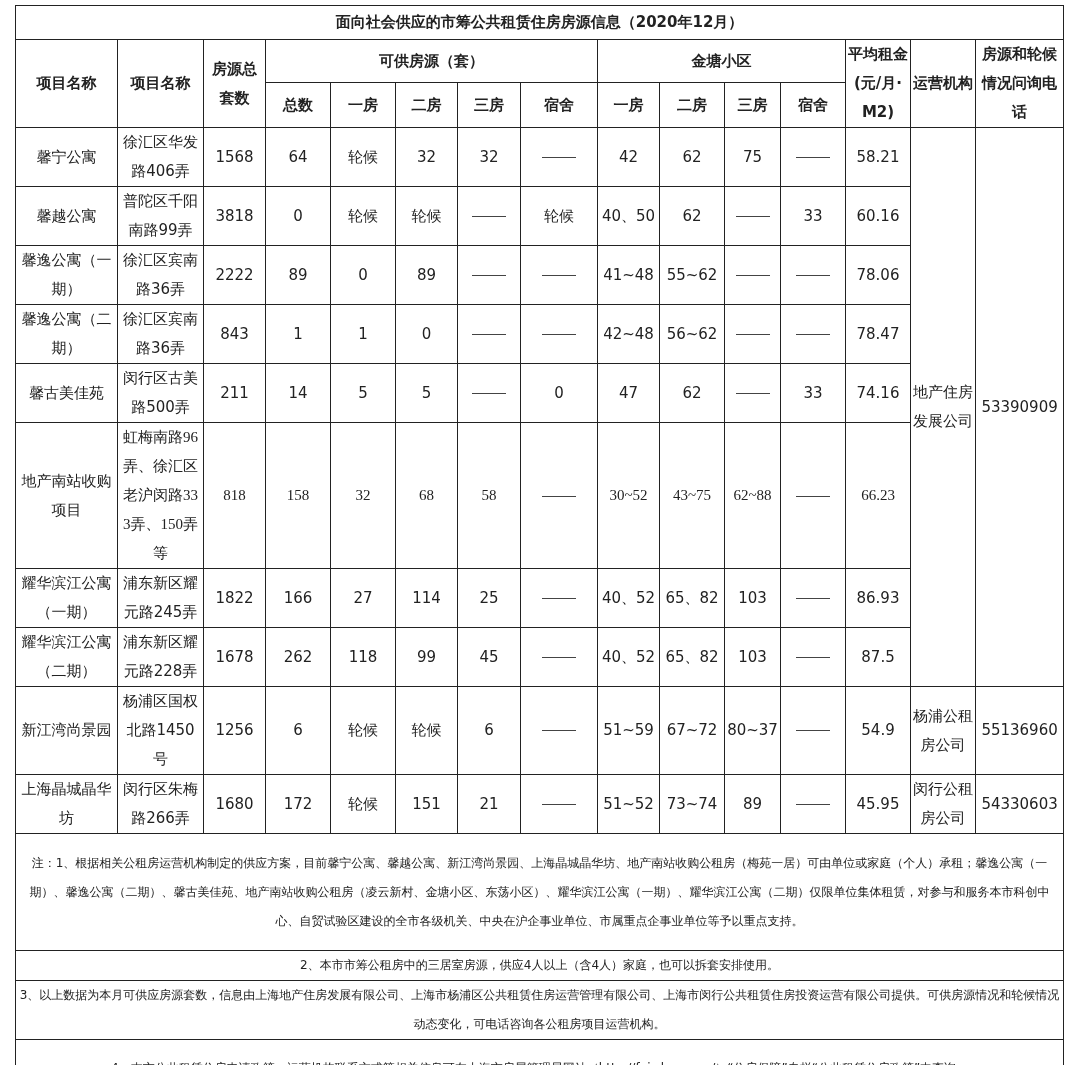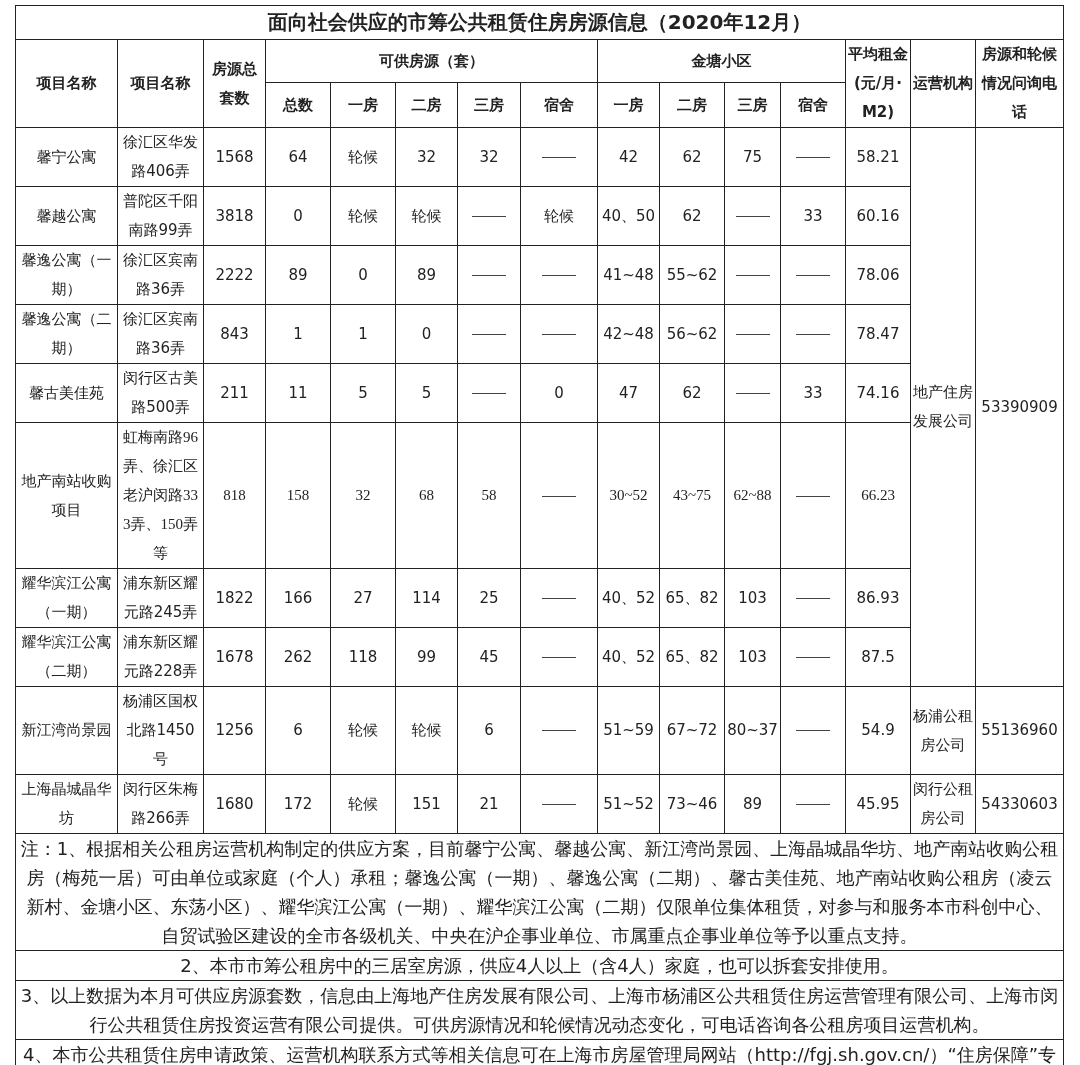--- a/index.html
+++ b/index.html
@@ -12,28 +12,28 @@
     font-size: 15px;
   }
   table.main td {
     border: 1.5px solid #222;
     text-align: center;
     vertical-align: middle;
     padding: 0 2px;
     line-height: 29px;
     word-break: break-all;
   }
-  .title { font-weight: bold; font-size: 20px; height: 33px; line-height: 33px; }
+  .title { font-weight: bold; font-size: 15px; height: 33px; line-height: 33px; }
   .hdr { font-weight: bold; }
   .hdr-h1 { height: 41px; }
   .hdr-h2 { height: 42px; }
   tr.r58 td { height: 56px; }
   tr.r143 td { height: 141px; font-family: Liberation Serif, serif; }
   .dash { display: inline-block; width: 34px; height: 0; border-top: 1.5px solid #444; vertical-align: middle; }
-  .note td { line-height: 29px; padding: 0 4px; font-size: 18px; }
+  .note td { line-height: 29px; padding: 0 4px; font-size: 12px; }
   .note1 { height: 116px; }
   .note2 { height: 25px; }
   .note3, .note4 { height: 57px; }
   .op-text { text-align: right; }
 </style>
 </head>
 <body>
 
 <table class="main">
   <colgroup>
@@ -142,21 +142,21 @@
       <td>56~62</td>
       <td><span class="dash"></span></td>
       <td><span class="dash"></span></td>
       <td>78.47</td>
     </tr>
 
     <tr class="r58">
       <td>馨古美佳苑</td>
       <td>闵行区古美路500弄</td>
       <td>211</td>
-      <td>11</td>
+      <td>14</td>
       <td>5</td>
       <td>5</td>
       <td><span class="dash"></span></td>
       <td>0</td>
       <td>47</td>
       <td>62</td>
       <td><span class="dash"></span></td>
       <td>33</td>
       <td>74.16</td>
     </tr>
@@ -230,21 +230,21 @@
     <tr class="r58">
       <td>上海晶城晶华坊</td>
       <td>闵行区朱梅路266弄</td>
       <td>1680</td>
       <td>172</td>
       <td>轮候</td>
       <td>151</td>
       <td>21</td>
       <td><span class="dash"></span></td>
       <td>51~52</td>
-      <td>73~46</td>
+      <td>73~74</td>
       <td>89</td>
       <td><span class="dash"></span></td>
       <td>45.95</td>
       <td>闵行公租房公司</td>
       <td>54330603</td>
     </tr>
 
     <tr class="note">
       <td colspan="15" class="note1">注：1、根据相关公租房运营机构制定的供应方案，目前馨宁公寓、馨越公寓、新江湾尚景园、上海晶城晶华坊、地产南站收购公租房（梅苑一居）可由单位或家庭（个人）承租；馨逸公寓（一期）、馨逸公寓（二期）、馨古美佳苑、地产南站收购公租房（凌云新村、金塘小区、东荡小区）、耀华滨江公寓（一期）、耀华滨江公寓（二期）仅限单位集体租赁，对参与和服务本市科创中心、自贸试验区建设的全市各级机关、中央在沪企事业单位、市属重点企事业单位等予以重点支持。</td>
     </tr>

